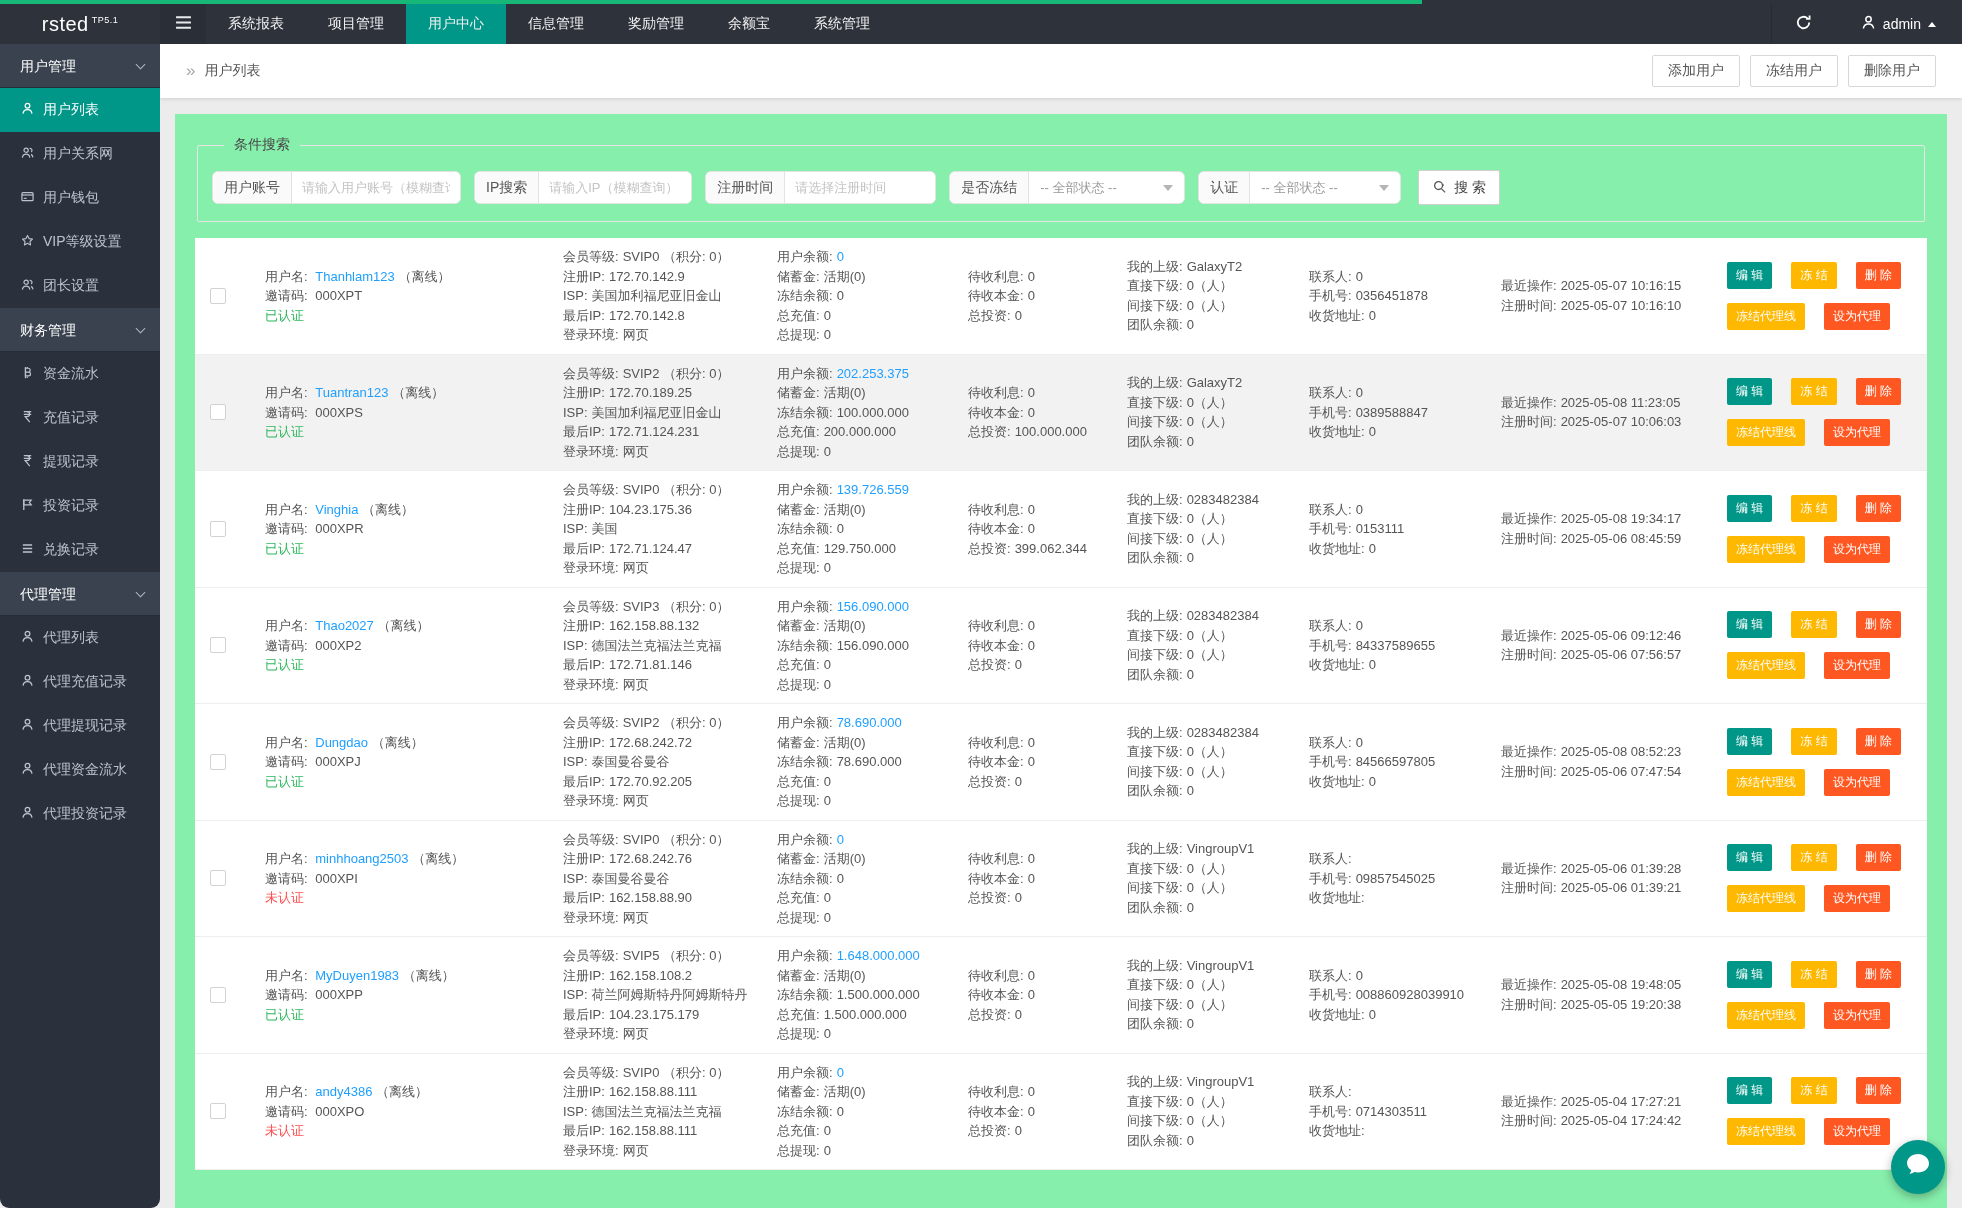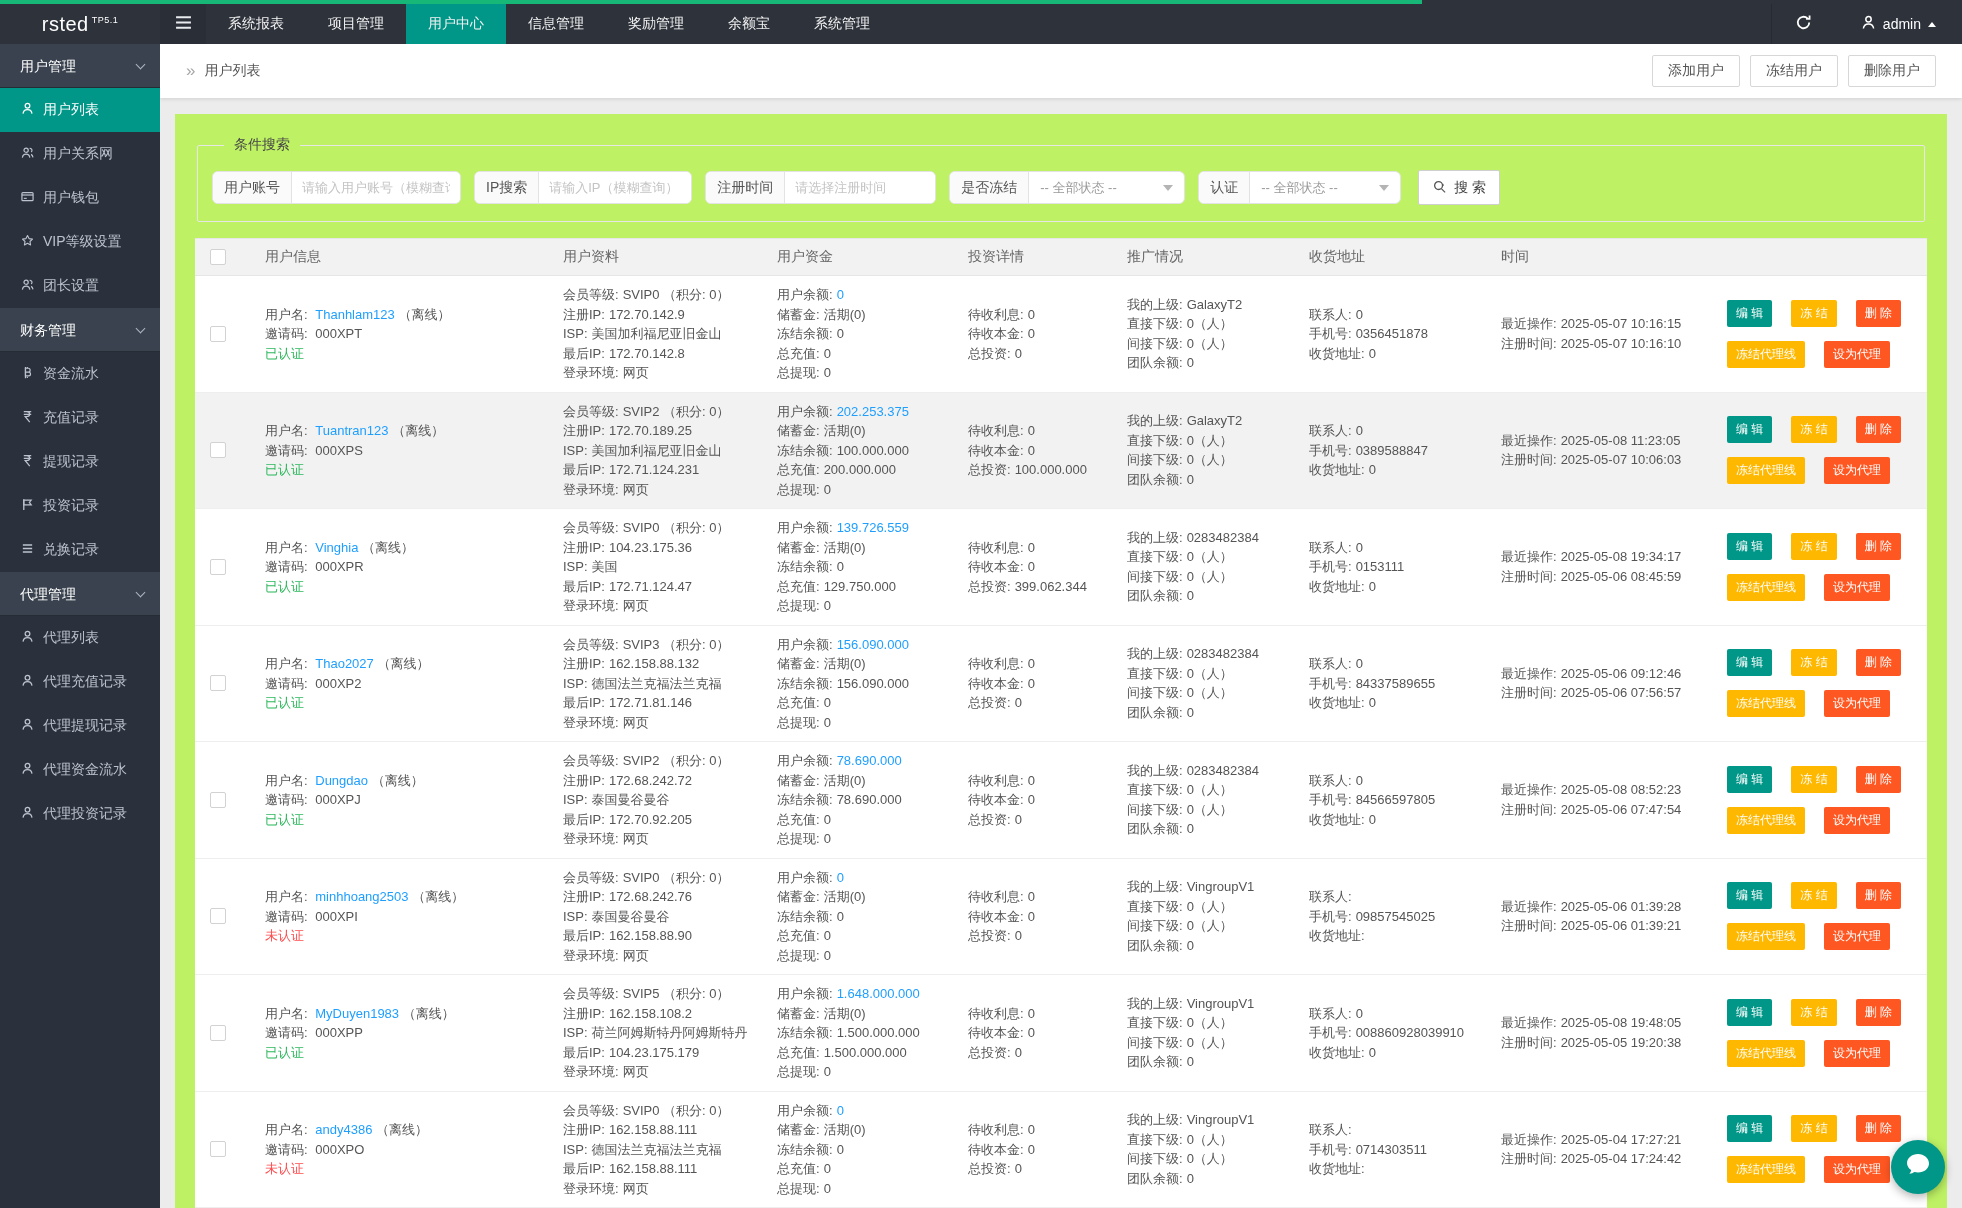--- a/index.html
+++ b/index.html
@@ -23,42 +23,42 @@
   .nav-toggle { width:46px; display:flex; align-items:center; justify-content:center; cursor:pointer; background:#2a2e37; }
   .topnav { display:flex; align-items:stretch; }
   .topnav-item { padding:16px 22px; display:flex; align-items:center; font-size:14px; color:#f2f2f2; cursor:pointer; }
   .topnav-item.active { background:#009688; }
   .topbar-right { margin-left:auto; display:flex; align-items:stretch; }
   .refresh { width:64px; display:flex; align-items:center; justify-content:center; cursor:pointer; border-left:1px solid #262a32; }
   .userbox { display:flex; align-items:center; gap:7px; padding:0 26px; font-size:14px; cursor:pointer; }
   .caret-up { width:0; height:0; border:4px solid transparent; border-bottom:5px solid #fff; margin-top:-4px; }
 
   
-  .sidebar { position:absolute; top:44px; left:0; bottom:0; width:160px; background:#2b313c; z-index:10; }
+  .sidebar { position:absolute; top:44px; left:0; bottom:0; width:160px; background:#2b313c; z-index:10;border-radius:9px; }
   .side-group-title { height:44px; line-height:44px; padding-left:20px; background:#39424e;
     color:#fff; font-size:14px; position:relative; border-bottom:1px solid #262c35; cursor:pointer; }
   .chev-down { position:absolute; right:16px; top:17px; width:7px; height:7px;
     border-right:1.5px solid #aeb6c2; border-bottom:1.5px solid #aeb6c2; transform:rotate(45deg); }
   .side-item { height:44px; display:flex; align-items:center; gap:9px; padding-left:21px;
     color:#bcc3cf; font-size:14px; cursor:pointer; background:#2b313c; }
   .side-item svg { flex:0 0 auto; }
   .side-item.active { background:#009688; color:#fff; }
 
   
   .main { position:absolute; left:160px; top:44px; right:0; bottom:0; }
   .breadcrumb-bar { height:54px; background:#fff; display:flex; align-items:center;
     padding:0 26px; box-shadow:0 1px 4px rgba(0,0,0,.12); position:relative; z-index:5; }
   .crumb-sep { color:#a6a6a6; font-size:17px; margin-right:9px; }
   .crumb-title { color:#555; font-size:14px; }
   .page-actions { margin-left:auto; display:flex; gap:10px; }
   .pg-btn { height:32px; padding:0 15px; background:#fff; border:1px solid #d7d7d7; border-radius:2px;
     color:#555; font-size:14px; cursor:pointer; }
 
   .content { position:absolute; top:54px; left:0; right:0; bottom:0; padding:16px 15px 0; overflow:hidden; }
-  .card { background:#bef264; height:100%; padding:16px 20px; overflow:hidden; }
+  .card { background:#86efac; height:100%; padding:16px 20px; overflow:hidden; }
 
   
   .search-fieldset { border:1px solid #e6e6e6; border-radius:2px; margin:6px 2px 0; padding:10px 14px 16px; }
   .search-fieldset legend { font-size:14px; color:#474747; padding:0 10px; margin-left:12px; }
   .search-row { display:flex; align-items:center; gap:13px; margin-top:6px; flex-wrap:nowrap; }
   .sgroup { display:flex; height:33px; border:1px solid #e3e3e3; border-radius:6px; overflow:hidden; background:#fff; }
   .slabel { display:flex; align-items:center; padding:0 11px; background:#fafafa; border-right:1px solid #e3e3e3;
     color:#555; font-size:14px; white-space:nowrap; }
   .sgroup input { border:none; outline:none; padding:0 10px; font-size:13px; color:#666; background:#fff; }
   .sgroup input::placeholder { color:#c4c4c4; }
@@ -322,33 +322,20 @@
                     <circle cx="7" cy="7" r="4.2" fill="none" stroke="#555" stroke-width="1.4"></circle>
                     <path d="M10.2 10.6L14 14.3M12 7.2c0-.5-.2-1.3-.6-1.8" fill="none" stroke="#555" stroke-width="1.3"></path>
                   </svg>
               </span>
               <span>搜 索</span>
             </button>
           </div>
         </fieldset>
 
         <div class="utable">
-          <div class="thead">
-            <div class="c-cb">
-                <input type="checkbox" class="head-cb" style="">
-              </div>
-            <div class="c-info">用户信息</div>
-            <div class="c-prof">用户资料</div>
-            <div class="c-fund">用户资金</div>
-            <div class="c-inv">投资详情</div>
-            <div class="c-promo">推广情况</div>
-            <div class="c-addr">收货地址</div>
-            <div class="c-time">时间</div>
-            <div class="c-act"></div>
-          </div>
           <div class="tbody">
   <div class="trow">
     <div class="c-cb">
                   <input type="checkbox" class="row-cb" style="">
                 </div>
     <div class="c-info">
       <div class="line">
         <span class="lbl">用户名:</span>
         <span class="blue">Thanhlam123</span>
         <span>（离线）</span>

